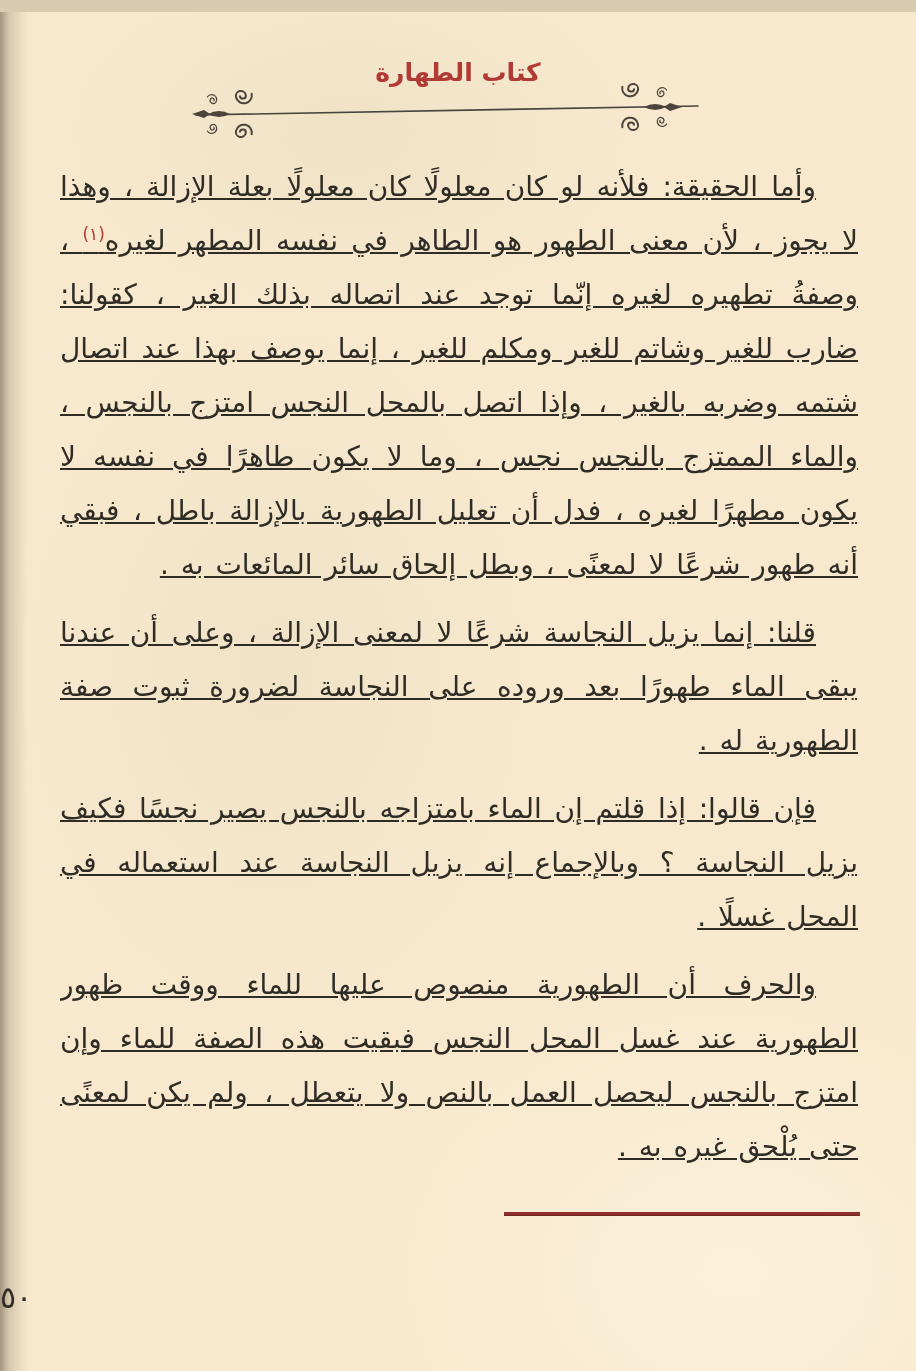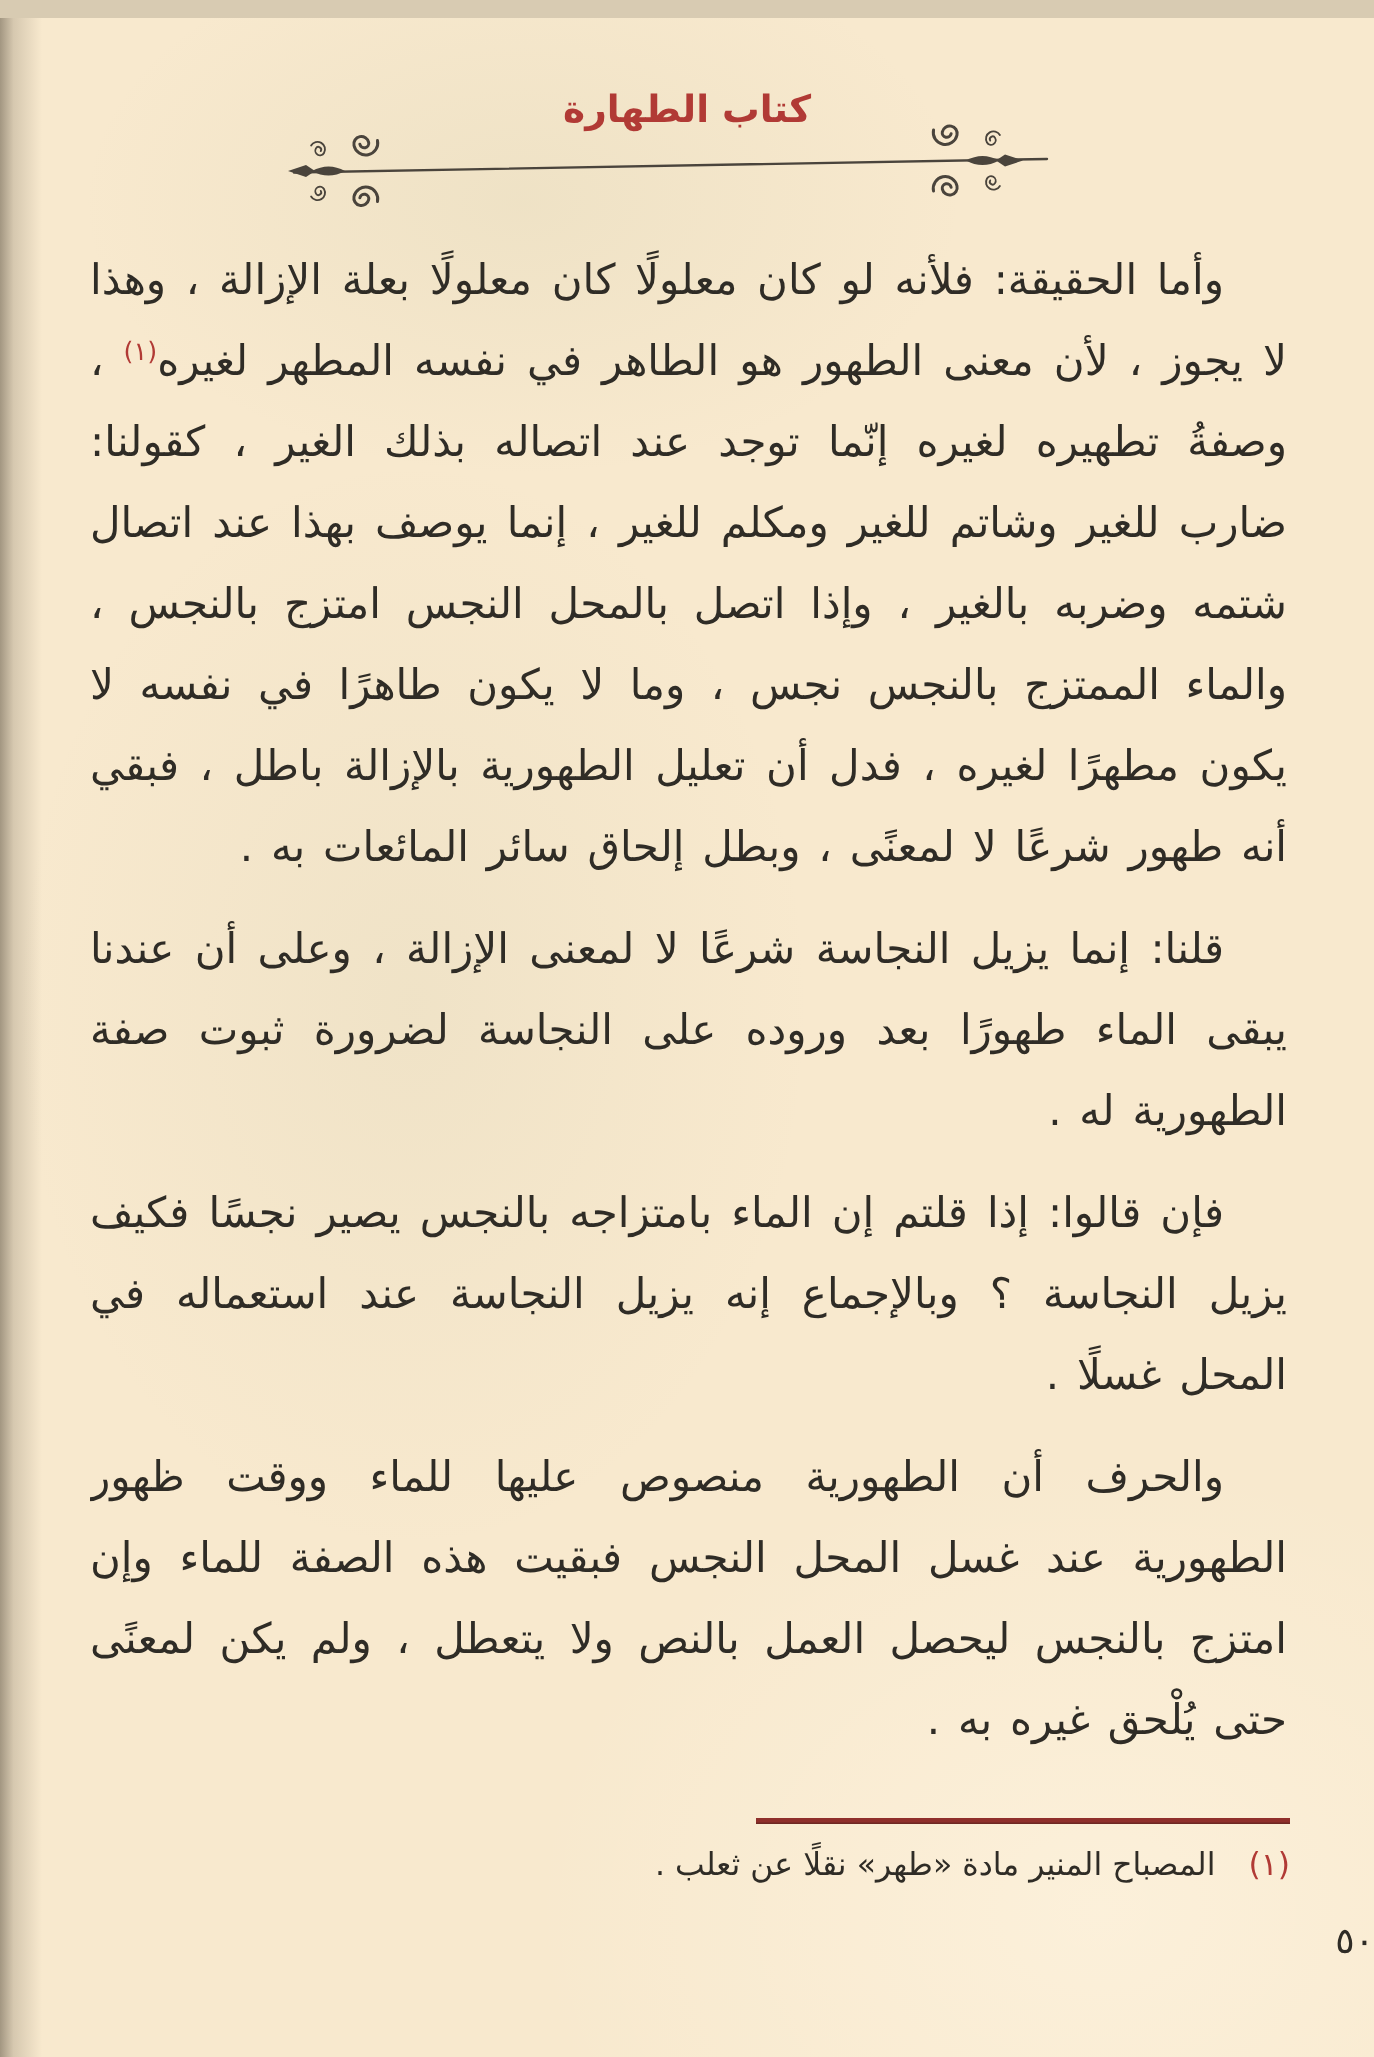--- a/index.html
+++ b/index.html
@@ -29,21 +29,21 @@
   .body-text{
     position:absolute;top:148px;right:58px;left:60px;height:1048px;
     overflow:hidden;
     direction:rtl;
     text-align:justify;
     font-size:28px;
     line-height:54px;
     word-spacing:3px;
   }
   .body-text p{margin:0 0 14px 0;}
-  .body-text p.indent{text-indent:42px;}
+  .body-text p.indent{text-indent:42px;text-decoration:underline;}
   .fn-ref{
     color:#b13a35;
     font-size:17px;
     vertical-align:super;
     line-height:0;
     word-spacing:0;
   }
   .footnote-rule{
     position:absolute;top:1200px;right:56px;
     width:356px;height:3px;
@@ -52,22 +52,22 @@
   }
   .footnote-line{
     position:absolute;top:1214px;right:56px;left:62px;
     direction:rtl;text-align:right;
     font-size:21px;line-height:34px;
   }
   .footnote-marker{color:#b13a35;margin-inline-end:22px;}
   .footnote-body{color:#2f2c26;}
   .page-number{
     position:absolute;top:1268px;left:0;right:0;
-    text-align:right;
-    font-size:24px;
+    text-align:left;
+    font-size:30px;
     letter-spacing:9px;
     color:#2f2c26;
   }
 </style>
 </head>
 <body>
 
 <div class="page">
 
   <div class="gutter-shadow"></div>
@@ -96,19 +96,16 @@
   <div class="body-text" dir="rtl">
     <p class="indent"><span>وأما الحقيقة: فلأنه لو كان معلولًا كان معلولًا بعلة الإزالة ، وهذا لا يجوز ، لأن معنى الطهور هو الطاهر في نفسه المطهر لغيره</span><sup class="fn-ref">(١)</sup><span> ، وصفةُ تطهيره لغيره إنّما توجد عند اتصاله بذلك الغير ، كقولنا: ضارب للغير وشاتم للغير ومكلم للغير ، إنما يوصف بهذا عند اتصال شتمه وضربه بالغير ، وإذا اتصل بالمحل النجس امتزج بالنجس ، والماء الممتزج بالنجس نجس ، وما لا يكون طاهرًا في نفسه لا يكون مطهرًا لغيره ، فدل أن تعليل الطهورية بالإزالة باطل ، فبقي أنه طهور شرعًا لا لمعنًى ، وبطل إلحاق سائر المائعات به .</span></p>
     <p class="indent"><span>قلنا: إنما يزيل النجاسة شرعًا لا لمعنى الإزالة ، وعلى أن عندنا يبقى الماء طهورًا بعد وروده على النجاسة لضرورة ثبوت صفة الطهورية له .</span></p>
     <p class="indent"><span>فإن قالوا: إذا قلتم إن الماء بامتزاجه بالنجس يصير نجسًا فكيف يزيل النجاسة ؟ وبالإجماع إنه يزيل النجاسة عند استعماله في المحل غسلًا .</span></p>
     <p class="indent"><span>والحرف أن الطهورية منصوص عليها للماء ووقت ظهور الطهورية عند غسل المحل النجس فبقيت هذه الصفة للماء وإن امتزج بالنجس ليحصل العمل بالنص ولا يتعطل ، ولم يكن لمعنًى حتى يُلْحق غيره به .</span></p>
 
   </div>
 
   <div class="footnote-rule"></div>
 
-  <div class="footnote-line" dir="rtl">
-    <span class="footnote-marker">(١)</span><span class="footnote-body">المصباح المنير مادة «طهر» نقلًا عن ثعلب .</span>
-  </div>
 
   <div class="page-number">٥٠</div>
 
 </div>
 
 </body></html>

